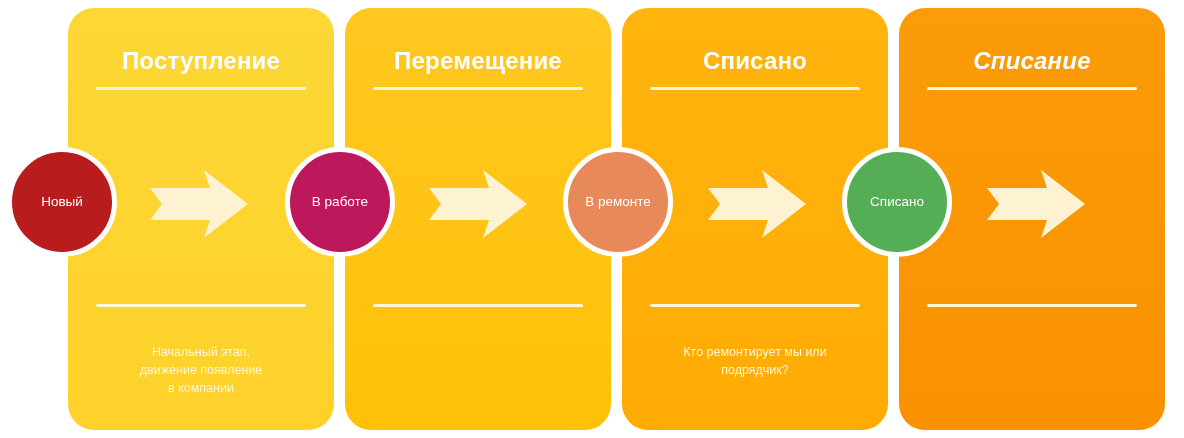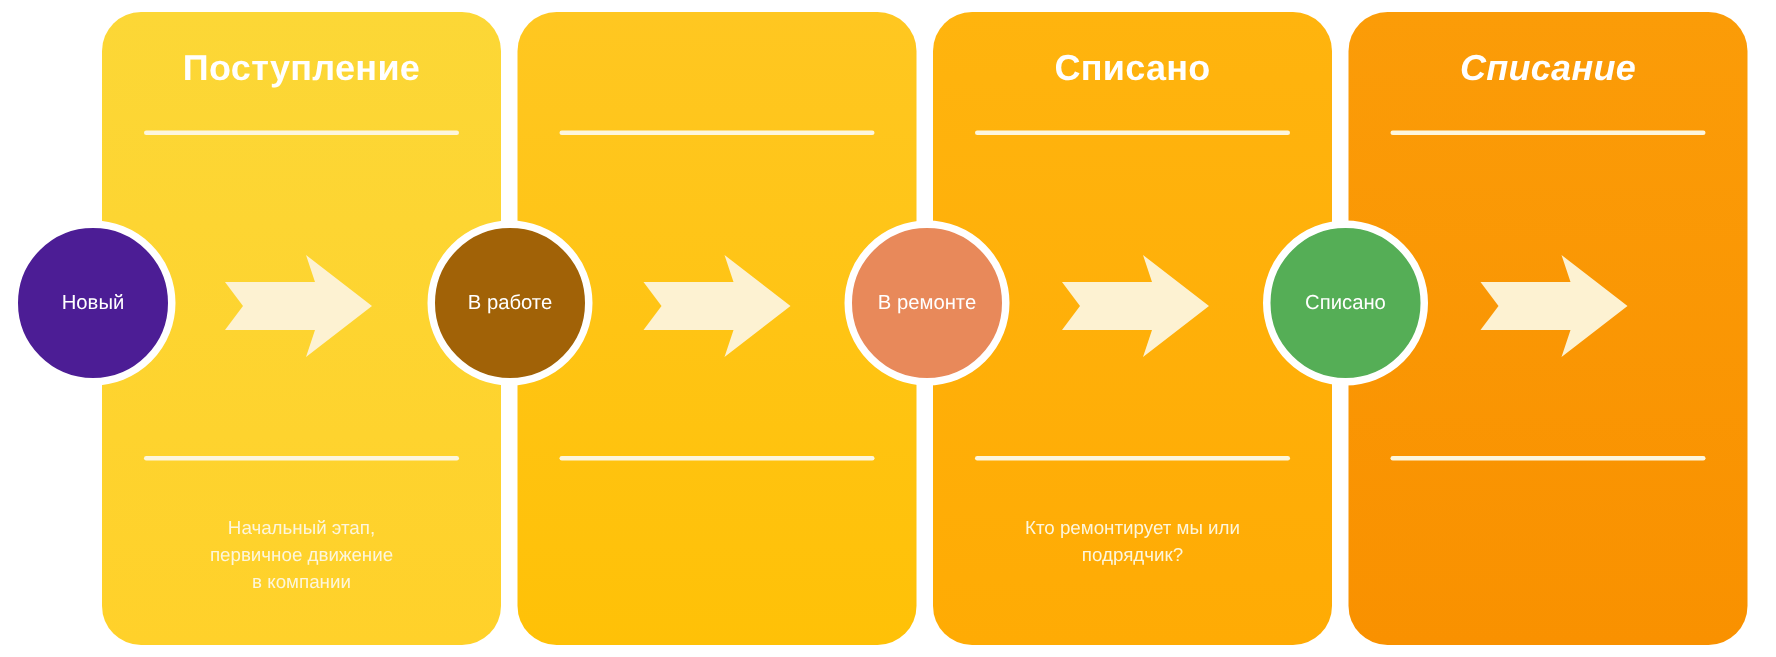--- a/index.html
+++ b/index.html
@@ -27,21 +27,21 @@
     width: 266px;
     height: 422px;
     border-radius: 26px;
     box-sizing: border-box;
   }
 
   .panel-title {
     position: absolute;
     left: 0;
     right: 0;
-    top: 24px;
+    top: 39px;
     text-align: center;
     color: #ffffff;
     font-size: 24px;
     font-weight: bold;
     letter-spacing: 0.2px;
     white-space: nowrap;
   }
 
   .divider {
     position: absolute;
@@ -99,48 +99,49 @@
 </head>
 <body>
 
 <div id="stage">
 
   <div class="panel" style="left: 68px; background: linear-gradient(rgb(252, 215, 54) 0%, rgb(255, 209, 42) 100%);">
     <div class="panel-title">Поступление</div>
     <div class="divider top" style="background: rgb(253, 246, 221);"></div>
     <div class="divider bottom" style="background: rgb(253, 246, 221);"></div>
     <div class="panel-desc" style="color: rgb(253, 246, 221);">Начальный этап,
-первичное движение
+движение появление
 в компании</div>
   </div>
 
   <div class="panel" style="left: 345px; background: linear-gradient(rgb(255, 199, 33) 0%, rgb(255, 193, 7) 100%);">
+    <div class="panel-title">Перемещение</div>
     <div class="divider top" style="background: rgb(253, 246, 221);"></div>
     <div class="divider bottom" style="background: rgb(253, 246, 221);"></div>
   </div>
 
   <div class="panel" style="left: 622px; background: linear-gradient(rgb(255, 180, 14) 0%, rgb(255, 171, 4) 100%);">
     <div class="panel-title">Списано</div>
     <div class="divider top" style="background: rgb(253, 246, 221);"></div>
     <div class="divider bottom" style="background: rgb(253, 246, 221);"></div>
     <div class="panel-desc" style="color: rgb(253, 246, 221); text-align: center;">Кто ремонтирует мы или
 подрядчик?</div>
   </div>
 
   <div class="panel" style="left: 899px; background: linear-gradient(rgb(251, 156, 8) 0%, rgb(249, 145, 0) 100%); font-style: italic;">
     <div class="panel-title">Списание</div>
     <div class="divider top" style="background: rgb(253, 246, 221);"></div>
     <div class="divider bottom" style="background: rgb(253, 246, 221);"></div>
   </div>
 
-  <div class="node" style="left: 7px; background: #4c1d95; border-color: rgb(255, 255, 255); align-items: center;">
+  <div class="node" style="left: 7px; background: #b91c1c; border-color: rgb(255, 255, 255); align-items: center;">
     <span class="node-label">Новый</span>
   </div>
 
-  <div class="node" style="left: 285px; background: #a16207; border-color: rgb(255, 255, 255);">
+  <div class="node" style="left: 285px; background: #be185d; border-color: rgb(255, 255, 255);">
     <span class="node-label">В работе</span>
   </div>
 
   <div class="node" style="left: 563px; background: rgb(232, 137, 90); border-color: rgb(255, 255, 255);">
     <span class="node-label">В ремонте</span>
   </div>
 
   <div class="node" style="left: 842px; background: rgb(85, 174, 86); border-color: rgb(255, 255, 255);">
     <span class="node-label">Списано</span>
   </div>

